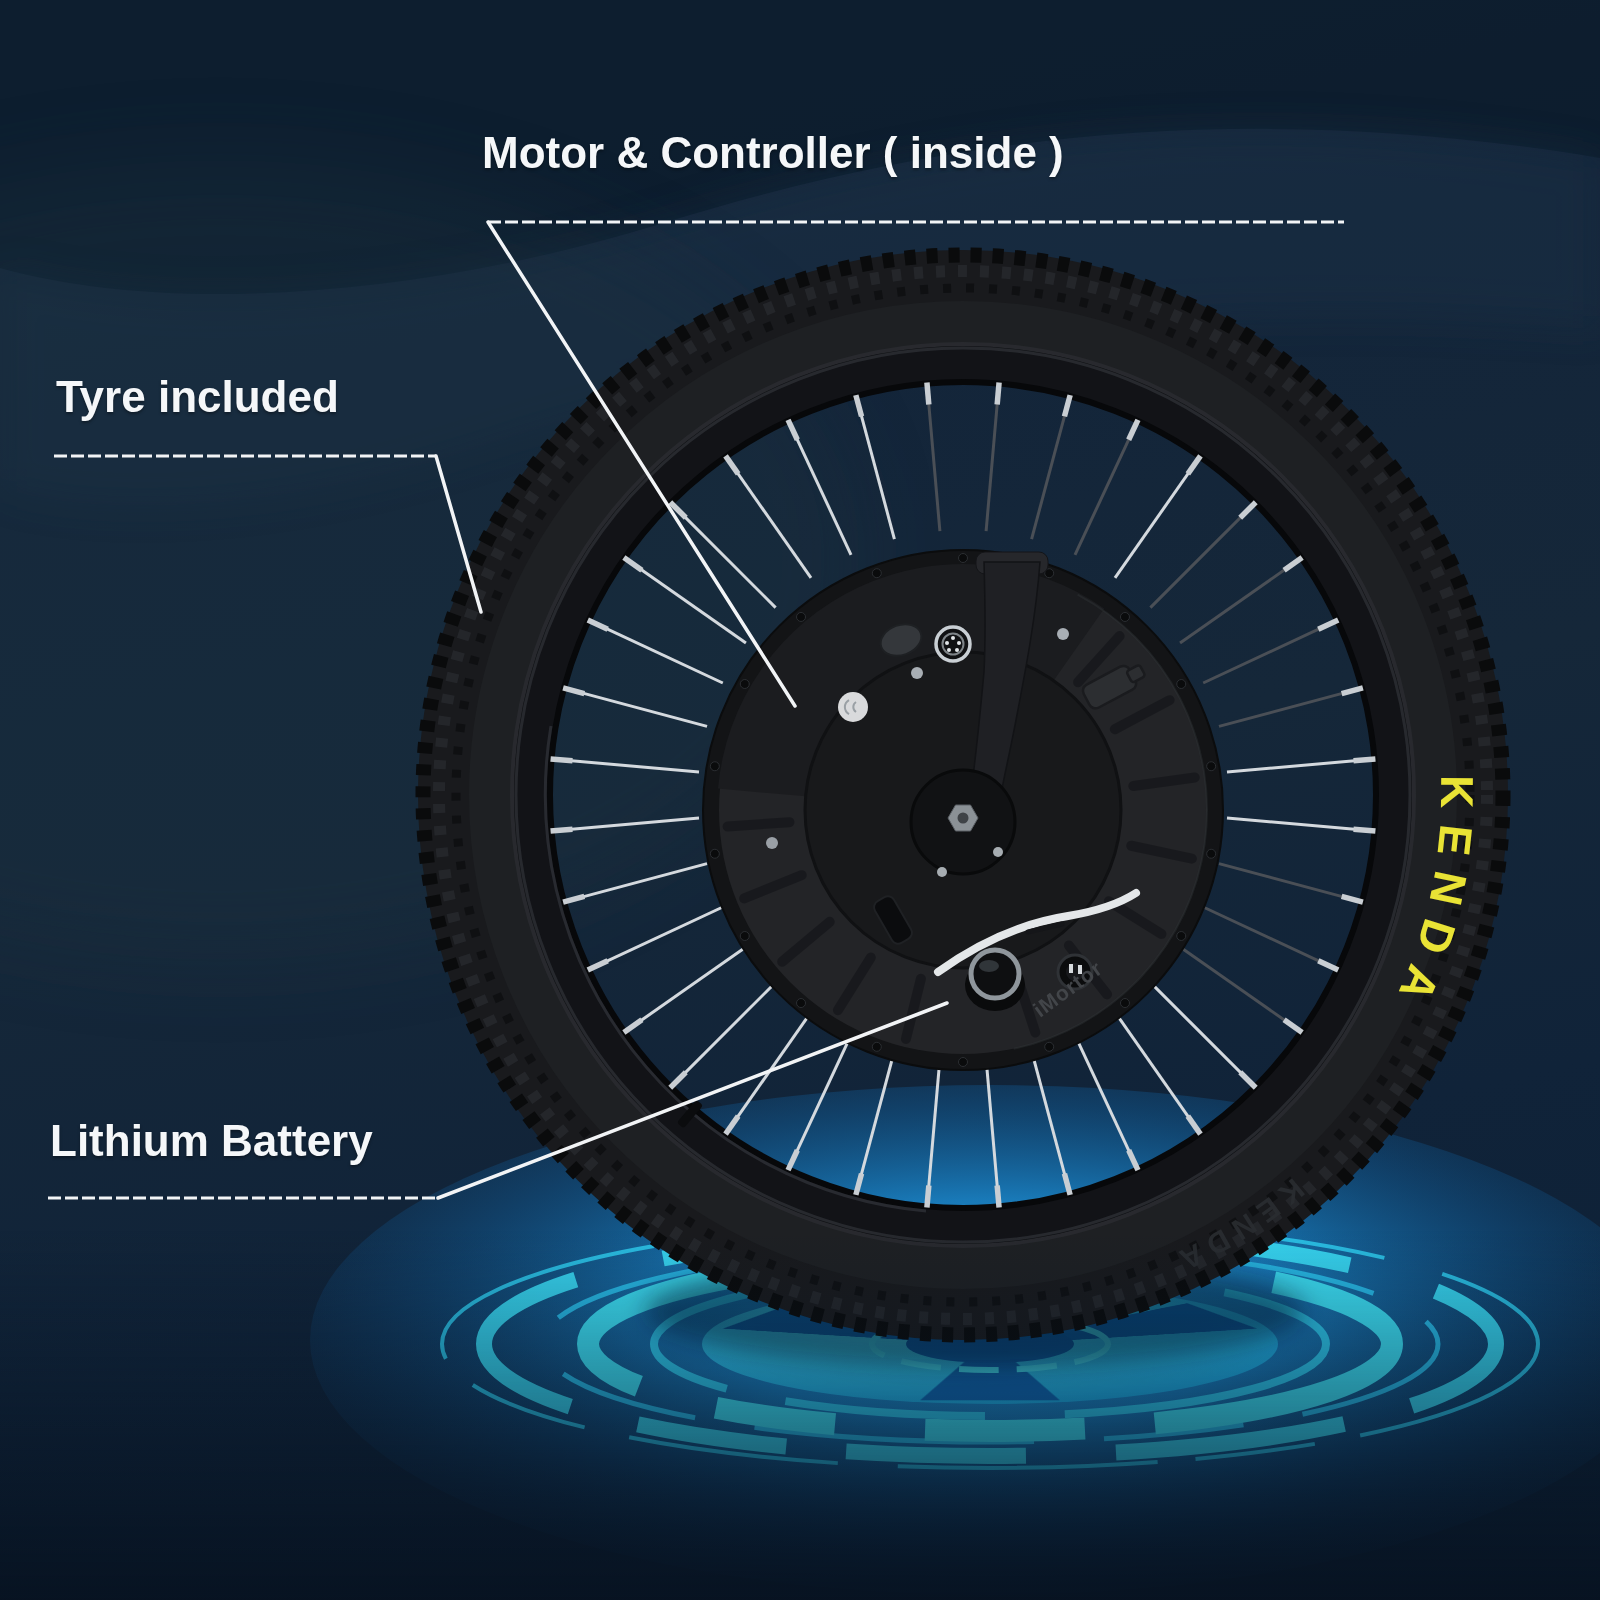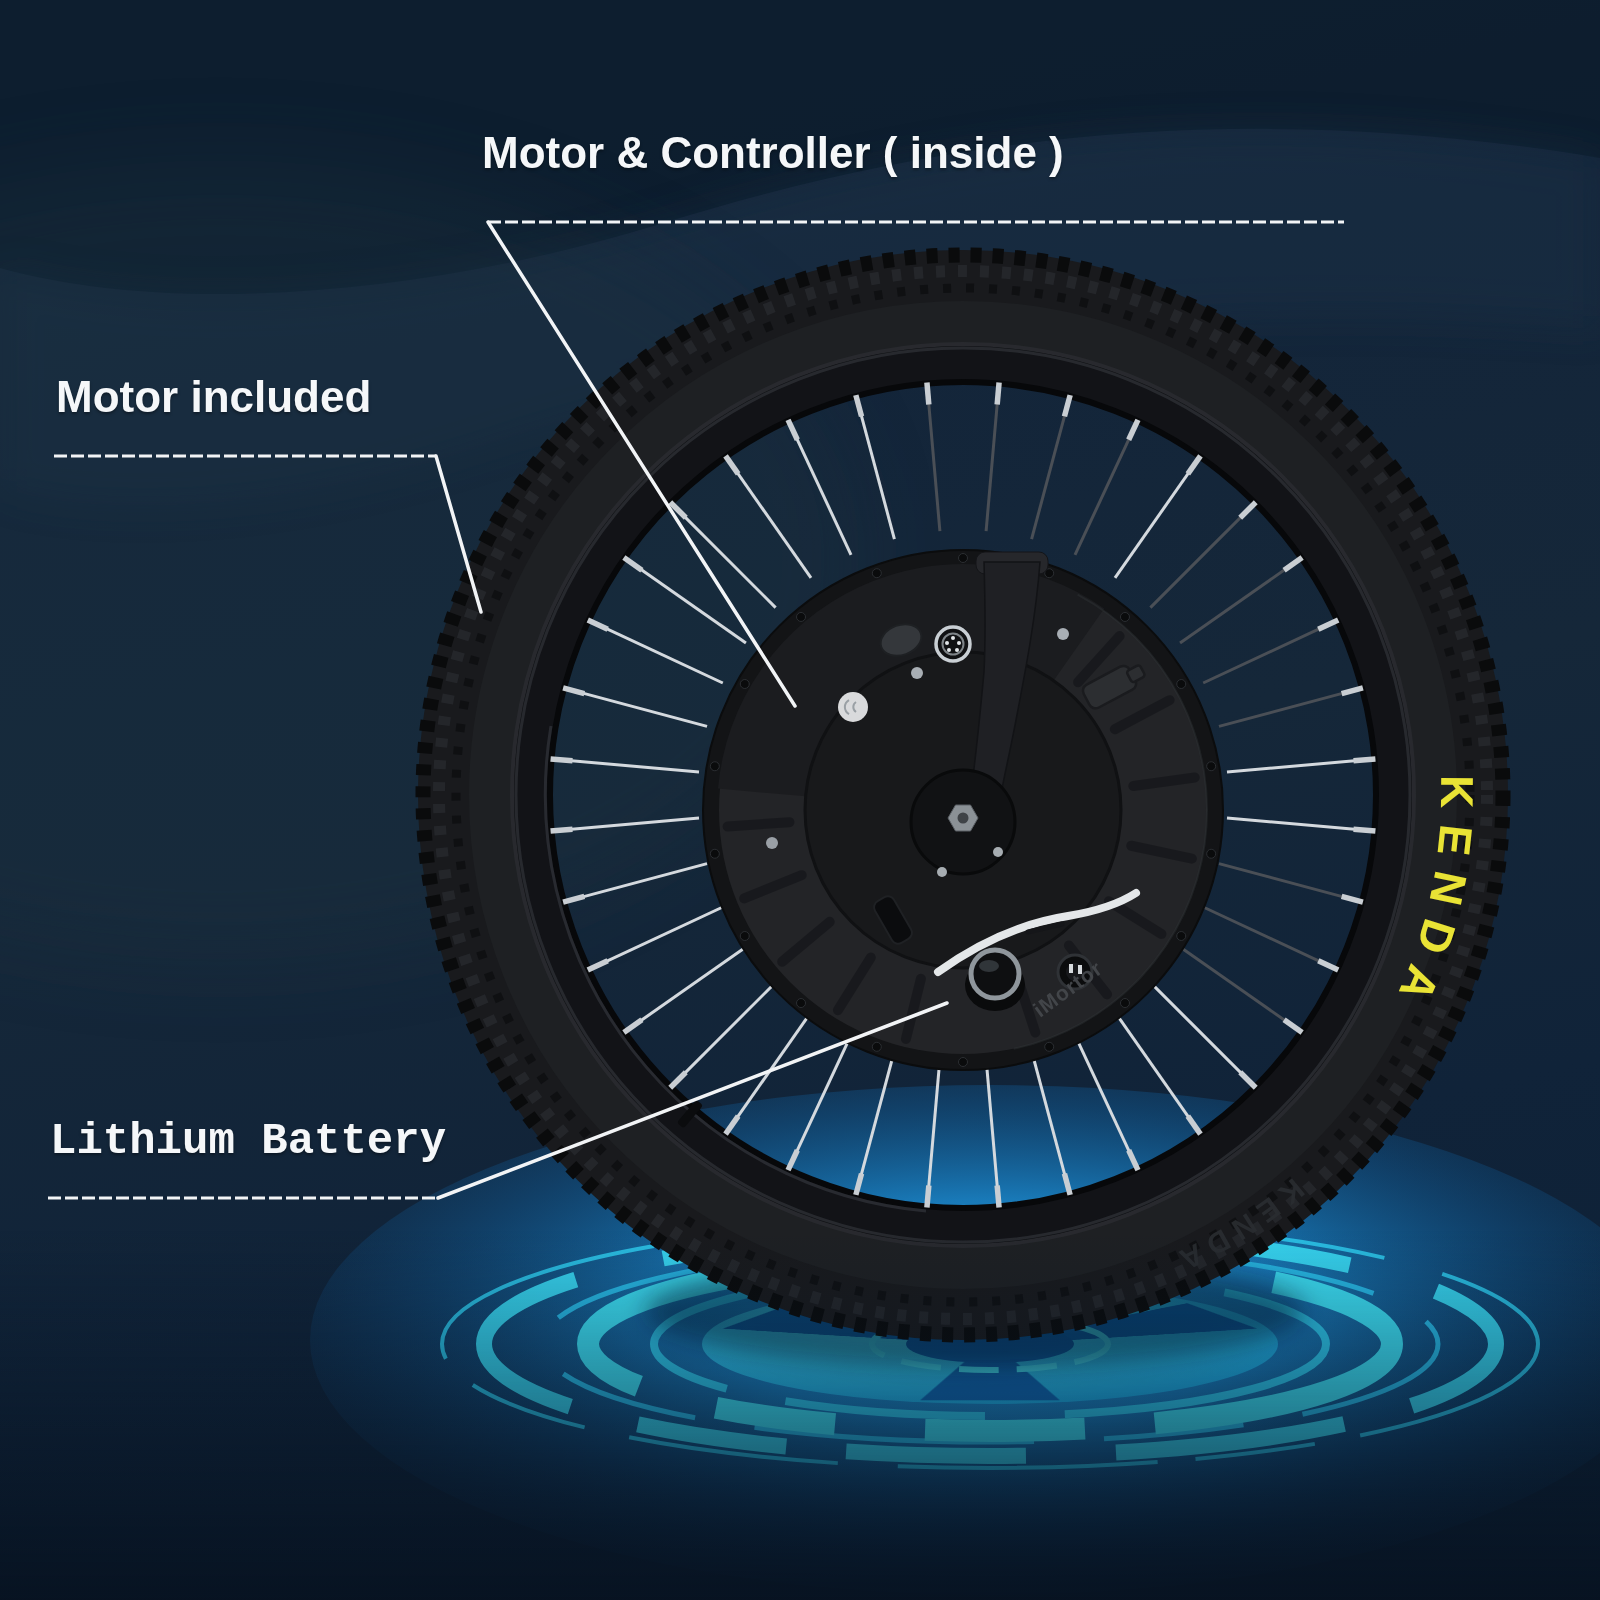--- a/index.html
+++ b/index.html
@@ -273,15 +273,15 @@
     <path class="dashline" d="M54,456 L436,456"></path>
     <path class="solidline" d="M436,456 L481,612"></path>
     <path class="dashline" d="M48,1198 L438,1198"></path>
     <path class="solidline" d="M438,1198 L947,1003"></path>
   </g>
 
   <rect x="0" y="1230" width="1600" height="370" fill="url(#bottomVig)"></rect>
 </svg>
 
 <div class="callout" style="left:482px;top:128px;">Motor &amp; Controller ( inside )</div>
-<div class="callout" style="left:56px;top:372px;">Motor included</div>
-<div class="callout" style="left:50px;top:1116px;font-family:Liberation Mono, monospace;">Lithium Battery</div>
+<div class="callout" style="left:56px;top:372px;">Tyre included</div>
+<div class="callout" style="left:50px;top:1116px;">Lithium Battery</div>
 </div>
 
 </body></html>

